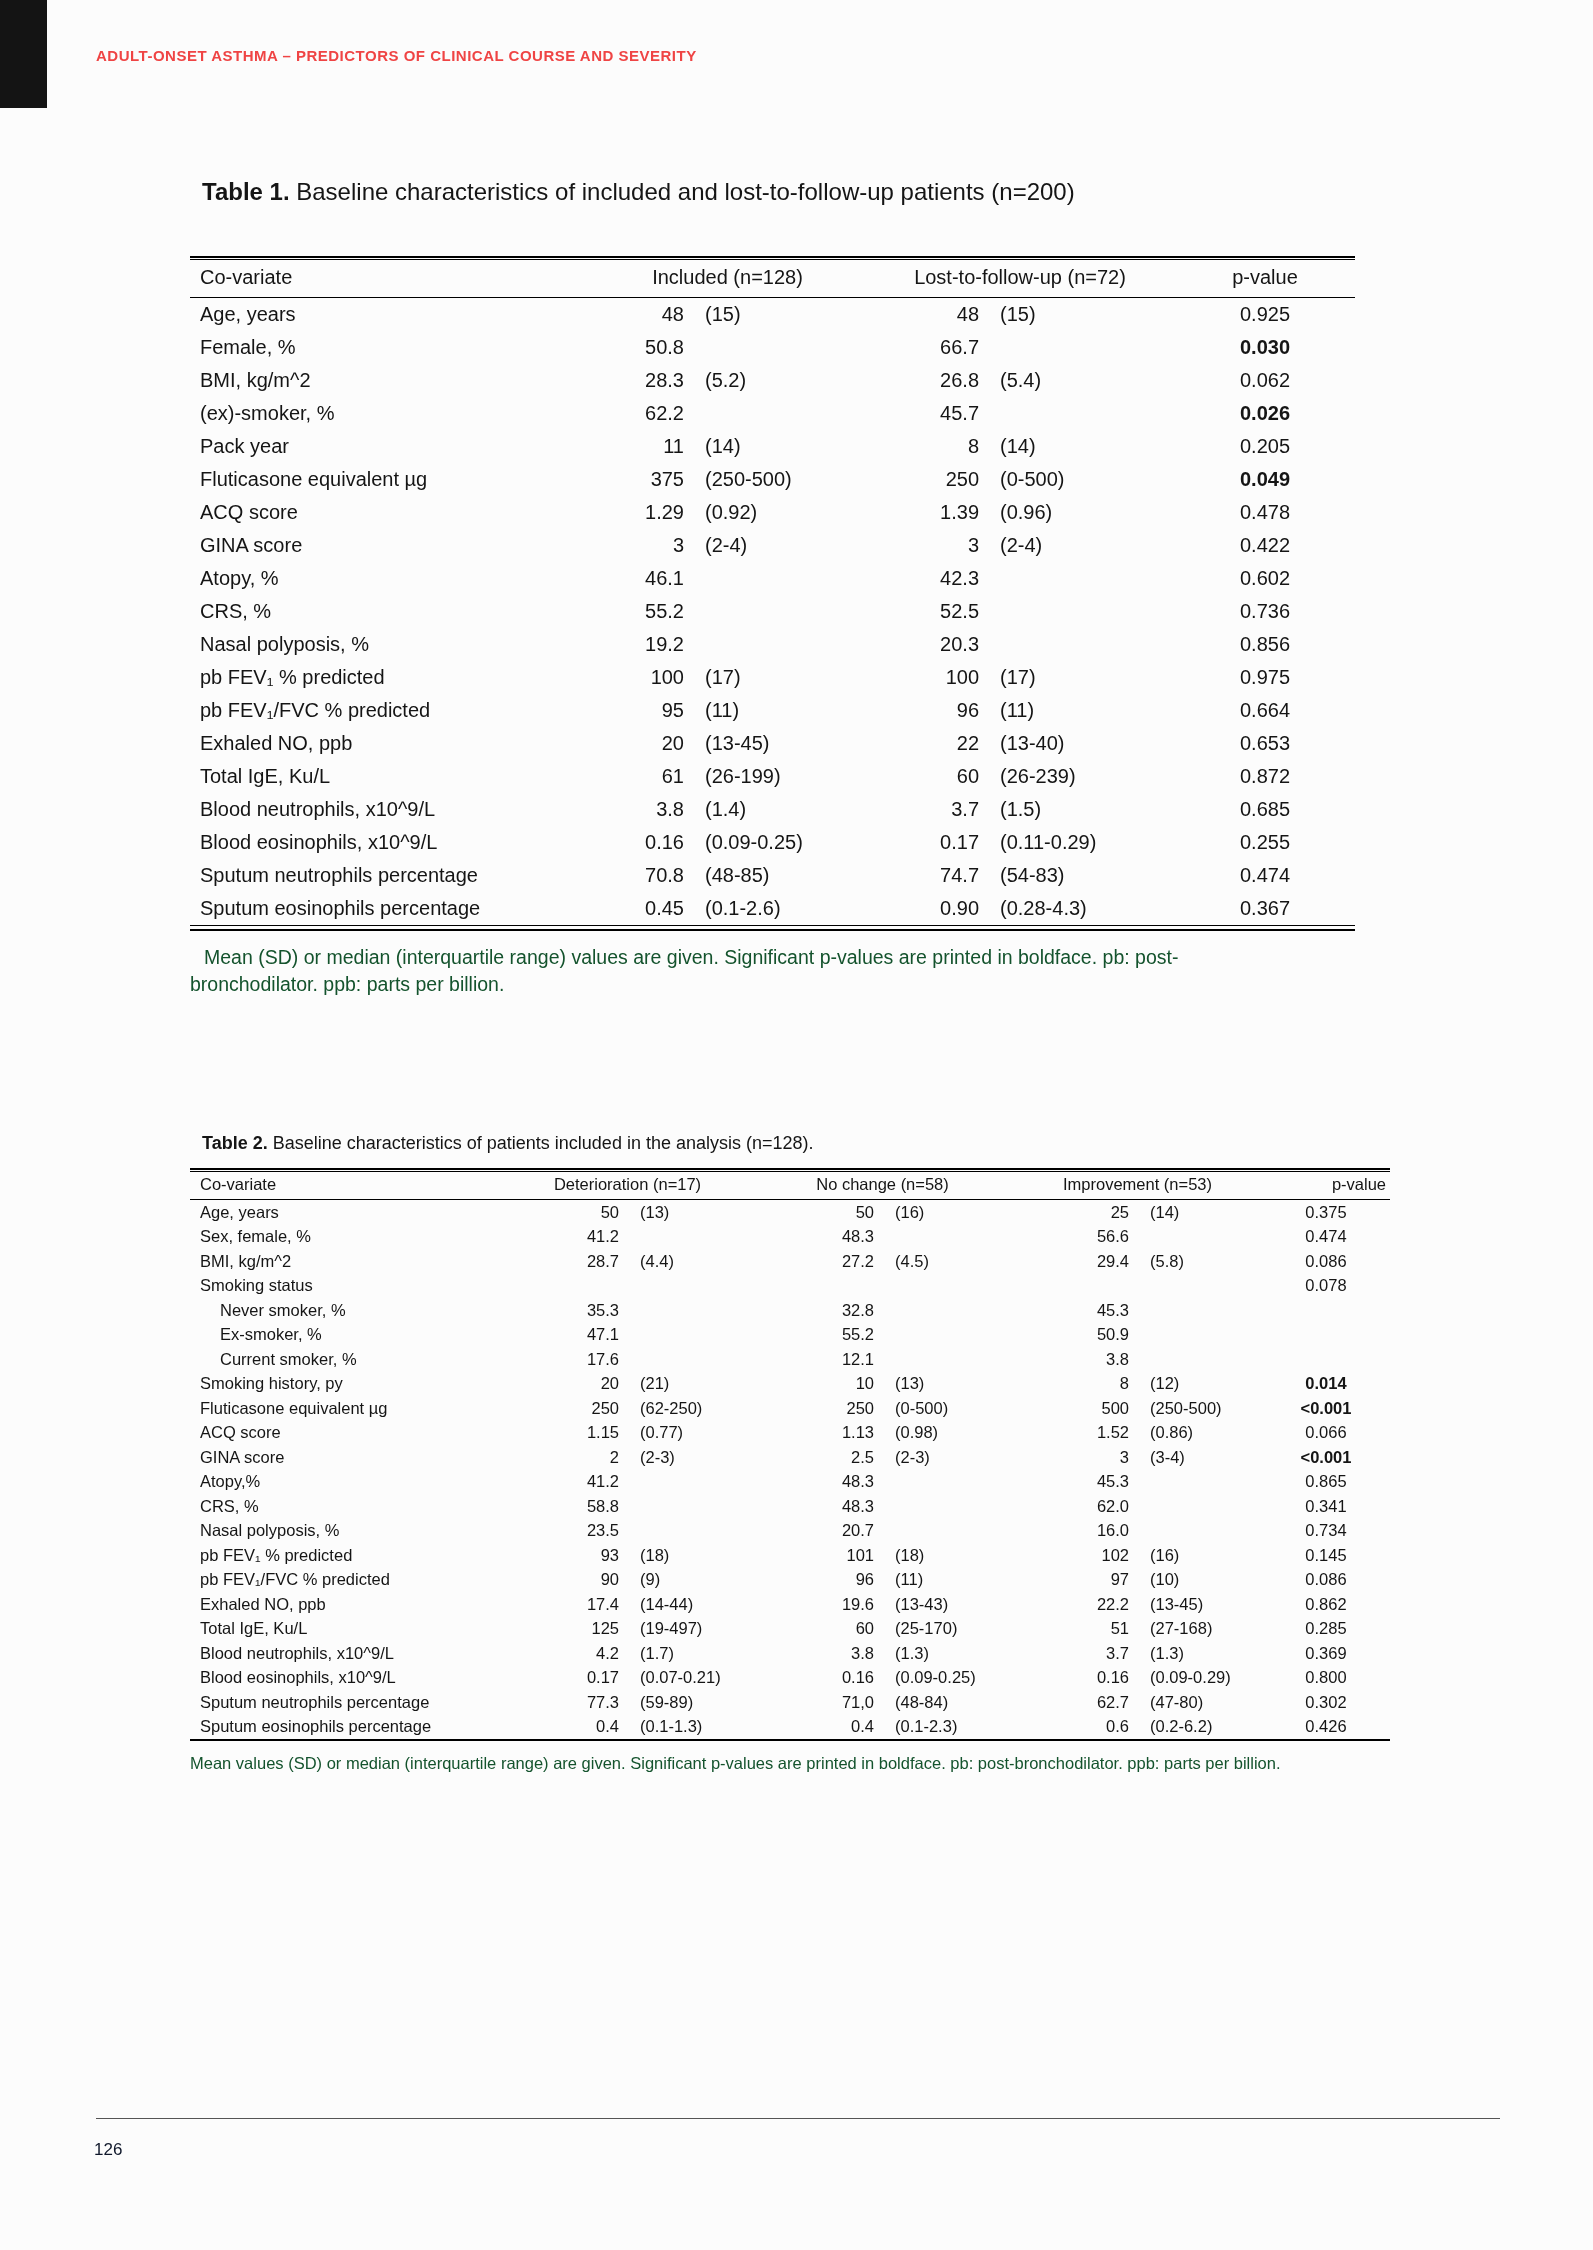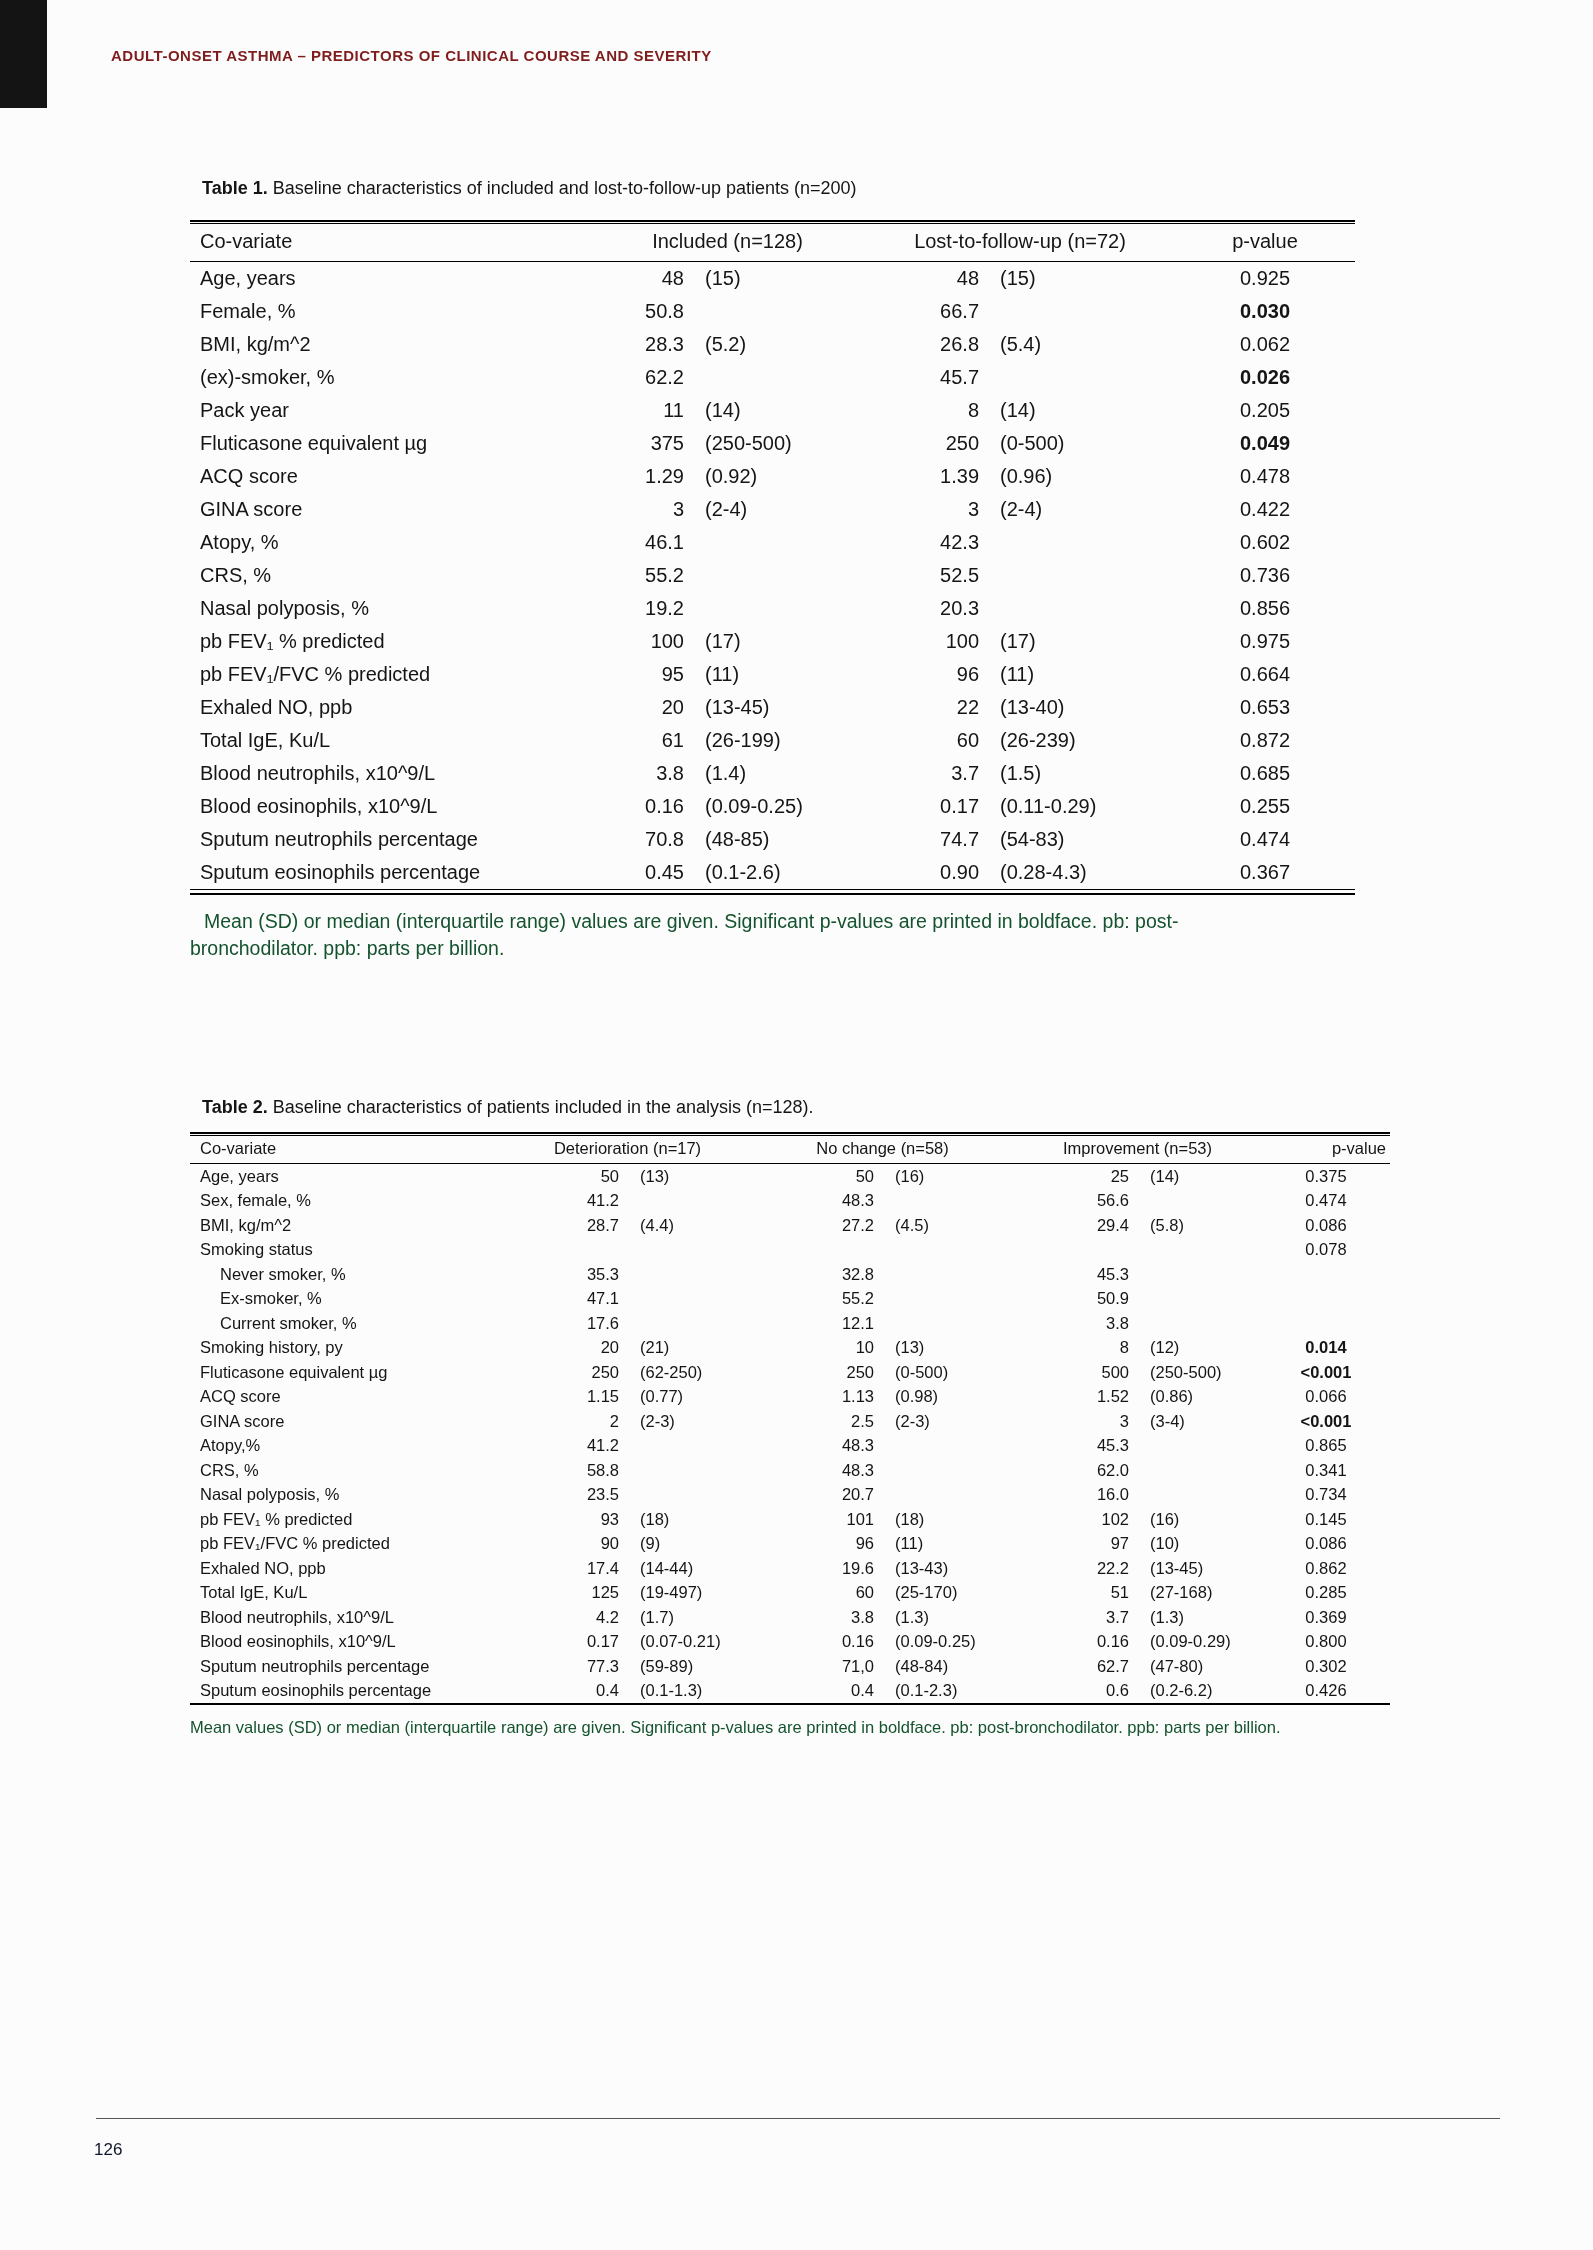--- a/index.html
+++ b/index.html
@@ -7,27 +7,27 @@
   body {
     width: 1593px; height: 2250px;
     background: #fcfcfc;
     color: #151515;
     font-family: "Liberation Sans", "DejaVu Sans", sans-serif;
     position: relative;
     overflow: hidden;
   }
   .corner-tab { position: absolute; left: 0; top: 0; width: 47px; height: 108px; background: #141414; }
   .running-header {
-    position: absolute; left: 111px; top: 47px;
-    font-size: 15px; font-weight: 700; letter-spacing: .5px; color: #7f1d1d;
+    position: absolute; left: 96px; top: 47px;
+    font-size: 15px; font-weight: 700; letter-spacing: .5px; color: #ef4444;
   }
   .content { position: absolute; left: 190px; top: 178px; width: 1240px; }
 
   .tbl-title { margin: 0; margin-left: 12px; }
-  .t1-title { font-size: 18px; margin-bottom: 21px; }
+  .t1-title { font-size: 24px; margin-bottom: 50px; }
   .t2-title { font-size: 18px; margin-top: 135px; margin-bottom: 14px; }
   .tbl-title b { font-weight: 700; }
 
   .tbl-wrap { border-top: 2px solid #000; padding-top: 1px; display: inline-block; }
   .double-bottom { border-bottom: 2px solid #000; padding-bottom: 2.5px; }
   .tbl-wrap .tbl { border-top: 1px solid #000; }
   .double-bottom .tbl { border-bottom: 1px solid #000; }
   .single-bottom .tbl { border-bottom: 2px solid #000; }
 
   table.tbl { border-collapse: collapse; table-layout: fixed; }

